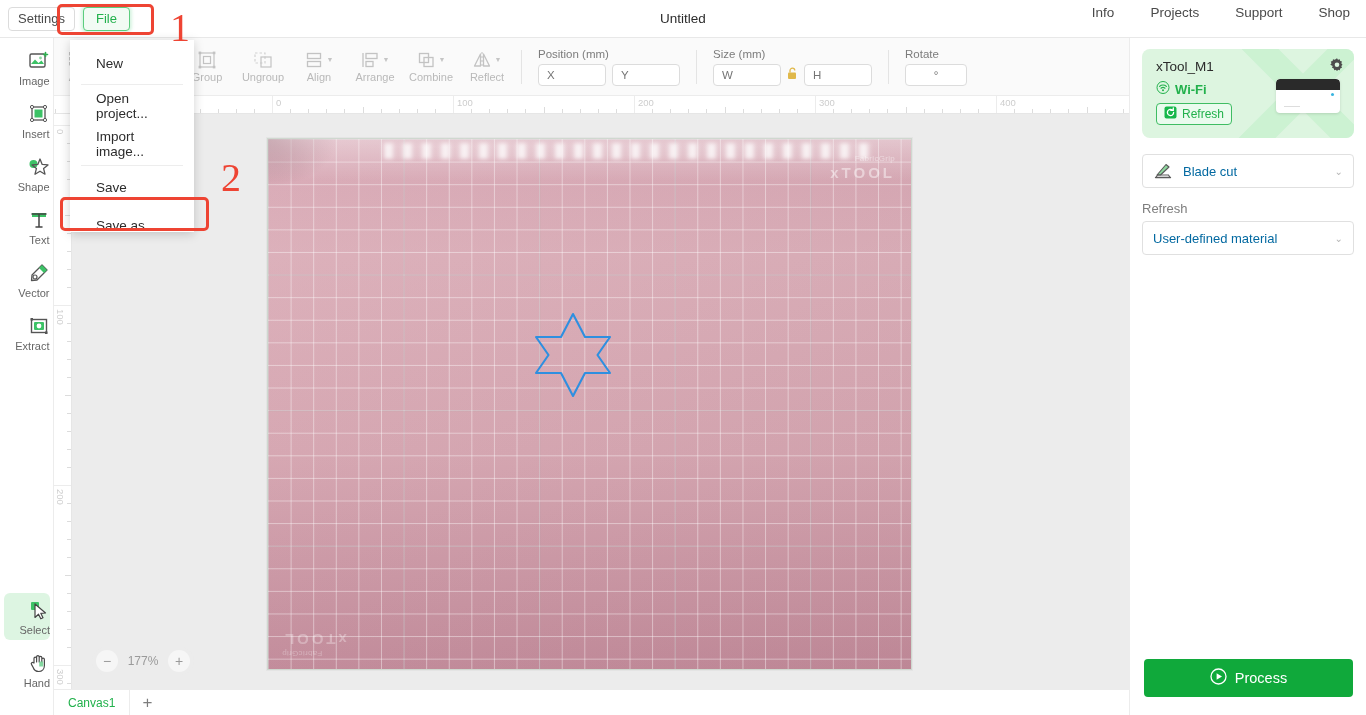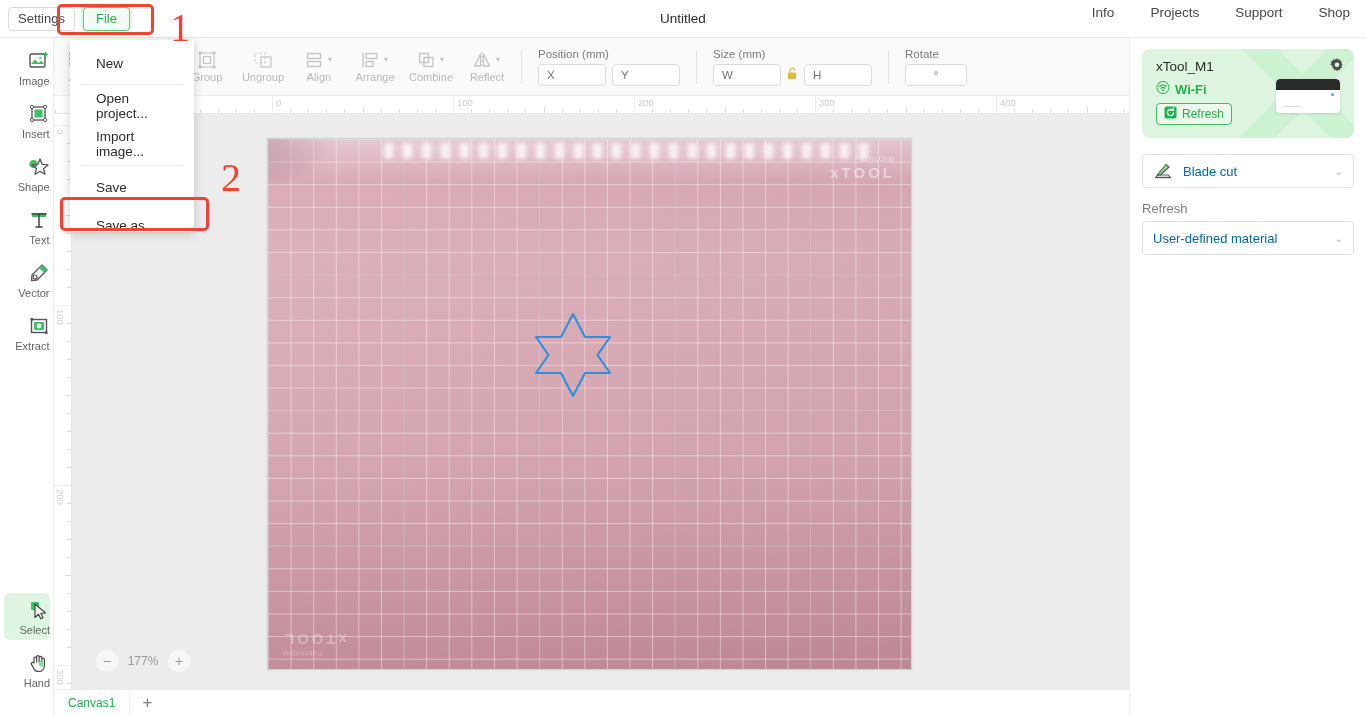--- a/index.html
+++ b/index.html
@@ -695,20 +695,29 @@
       <span class="txt">Blade cut</span>
       <span class="chev">⌄</span>
     </div>
 
     <div class="sel-label">Refresh</div>
     <div class="sel mat-sel">
       <span class="txt">User-defined material</span>
       <span class="chev">⌄</span>
     </div>
 
+    <div class="process-btn" style="background: rgb(16, 169, 59);">
+      <span>
+        <svg width="17" height="17" viewBox="0 0 17 17">
+          <circle cx="8.5" cy="8.5" r="7.5" fill="none" stroke="#fff" stroke-width="1.3"></circle>
+          <path d="M6.6 5.2 L12 8.5 L6.6 11.8 Z" fill="#fff"></path>
+        </svg>
+      </span>
+      <span>Process</span>
+    </div>
   </div>
 
   <div class="menu">
     <div class="menu-item">New</div>
     <div class="menu-div"></div>
     <div class="menu-item">Open project...</div>
     <div class="menu-item">Import image...</div>
     <div class="menu-div"></div>
     <div class="menu-item">Save</div>
     <div class="menu-item">Save as...</div>

